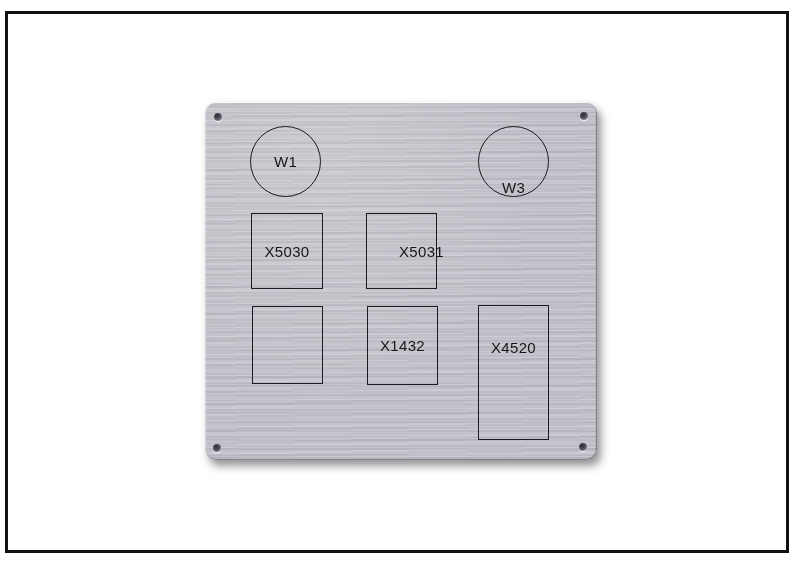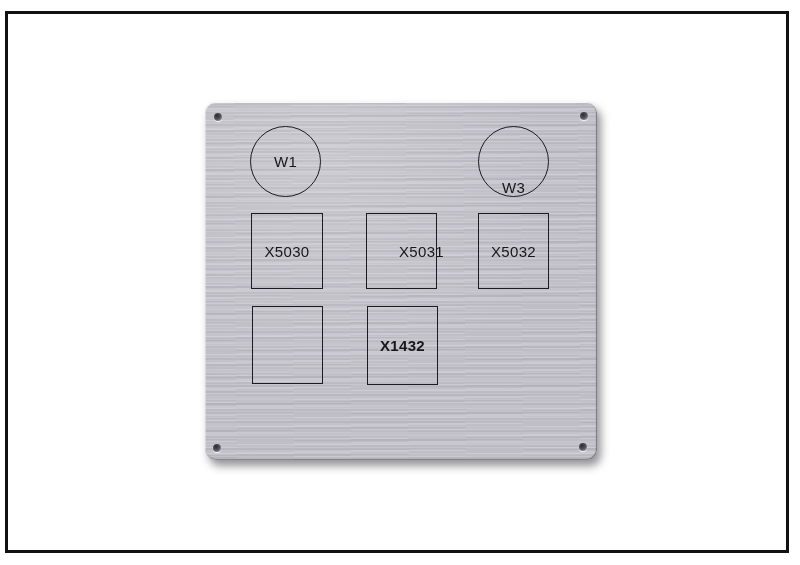--- a/index.html
+++ b/index.html
@@ -89,21 +89,21 @@
   .c1 { left: 45px;  }
   .c2 { left: 161px; }
   .c3 { left: 273px; align-items: flex-end; }
 
   .rect-mid { top: 111px; height: 76px; }
   .r1 { left: 46px;  width: 72px; }
   .r2 { left: 161px; width: 71px; padding-left: 40px; }
   .r3 { left: 273px; width: 71px; }
 
   .r4 { left: 47px;  top: 204px; width: 71px; height: 78px; }
-  .r5 { left: 162px; top: 204px; width: 71px; height: 79px; font-weight: bold; }
+  .r5 { left: 162px; top: 204px; width: 71px; height: 79px; }
   .r6 { left: 273px; top: 203px; width: 71px; height: 135px;
         align-items: flex-start; }
   .r6 .lbl { margin-top: 33px; }
 </style>
 </head>
 <body>
 
 <div class="stage">
 
   <div class="frame"></div>
@@ -121,25 +121,25 @@
     <div class="mark circle c3">
       <span class="lbl">W3</span>
     </div>
 
     <div class="mark rect-mid r1">
       <span class="lbl">X5030</span>
     </div>
     <div class="mark rect-mid r2">
       <span class="lbl">X5031</span>
     </div>
-    <div class="mark rect-mid r3">
-      <span class="lbl">X5032</span>
-    </div>
 
     <div class="mark r4">
       <span class="lbl"></span>
     </div>
     <div class="mark r5">
       <span class="lbl">X1432</span>
     </div>
+    <div class="mark r6">
+      <span class="lbl">X4520</span>
+    </div>
 
   </div>
 </div>
 
 </body></html>

